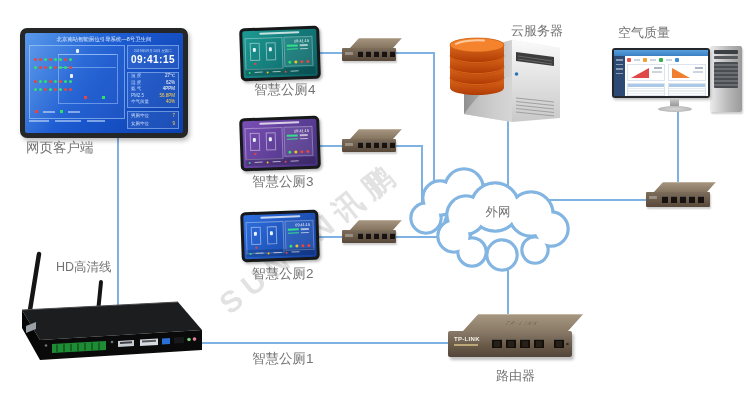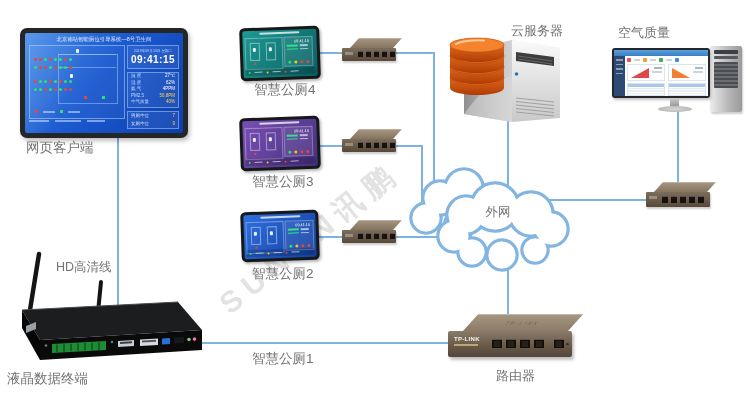--- a/index.html
+++ b/index.html
@@ -312,21 +312,20 @@
     <path d="M114,95 L126,94.3" stroke="#3c3f44" stroke-width="2"></path>
     <polygon points="134,91.5 152,90.5 152,97 134,98" fill="#d8dce0"></polygon>
     <path d="M136,93.5 L150,92.8" stroke="#55595e" stroke-width="2"></path>
     <polygon points="156,90.5 164,90 164,96 156,96.5" fill="#2a6fd4"></polygon>
     <polygon points="168,89.5 178,89 178,95 168,95.5" fill="#16181a"></polygon>
     <circle cx="183" cy="91.5" r="1.8" fill="#79d07a"></circle>
     <circle cx="188.5" cy="91.1" r="1.8" fill="#e87fa0"></circle>
     <circle cx="40" cy="97.5" r="1.3" fill="#6f7377"></circle>
     <circle cx="106" cy="94" r="1.3" fill="#6f7377"></circle>
   </svg>
-  <div class="lbl" style="left:7px;top:370px;font-size:13.5px;">液晶数据终端</div>
 
   <div class="dev tab" style="left:240px;top:27px;">
     <div class="tab-screen th4">
       <div class="tab-titlebar"></div>
       <div class="tab-map">
         <div class="stall" style="left:4px;"></div>
         <div class="stall" style="left:20px;"></div>
         <div class="person" style="left:7px;top:9px;"></div>
         <div class="person" style="left:23px;top:9px;"></div>
         <div class="sq" style="position:absolute;left:8px;top:24px;background:#e8453c;width:2px;height:2px;"></div>

